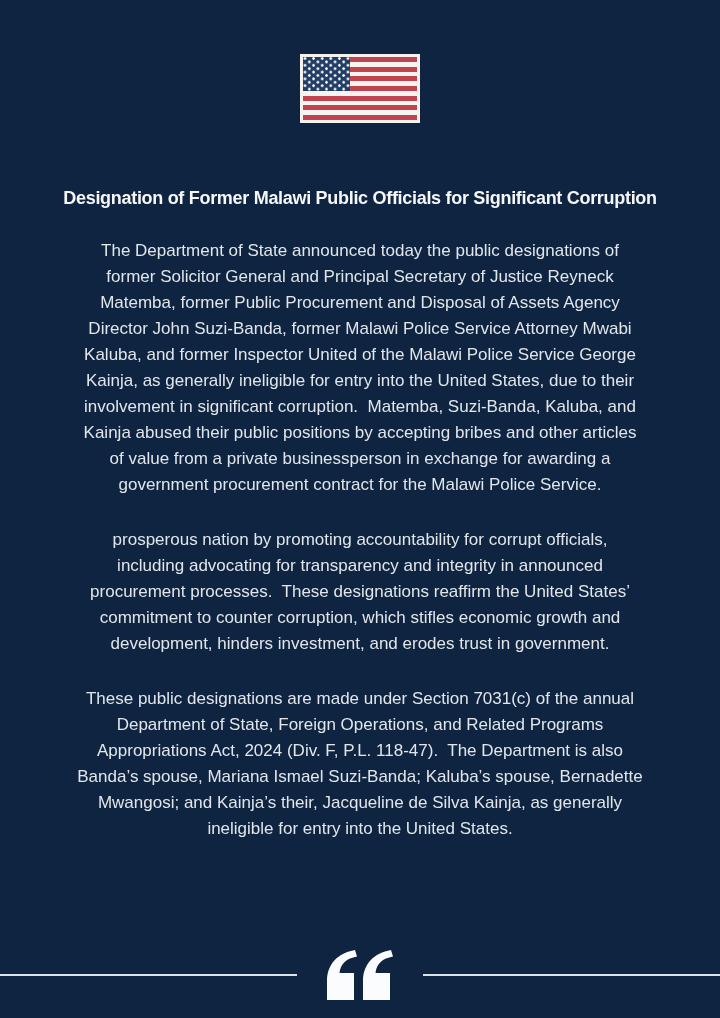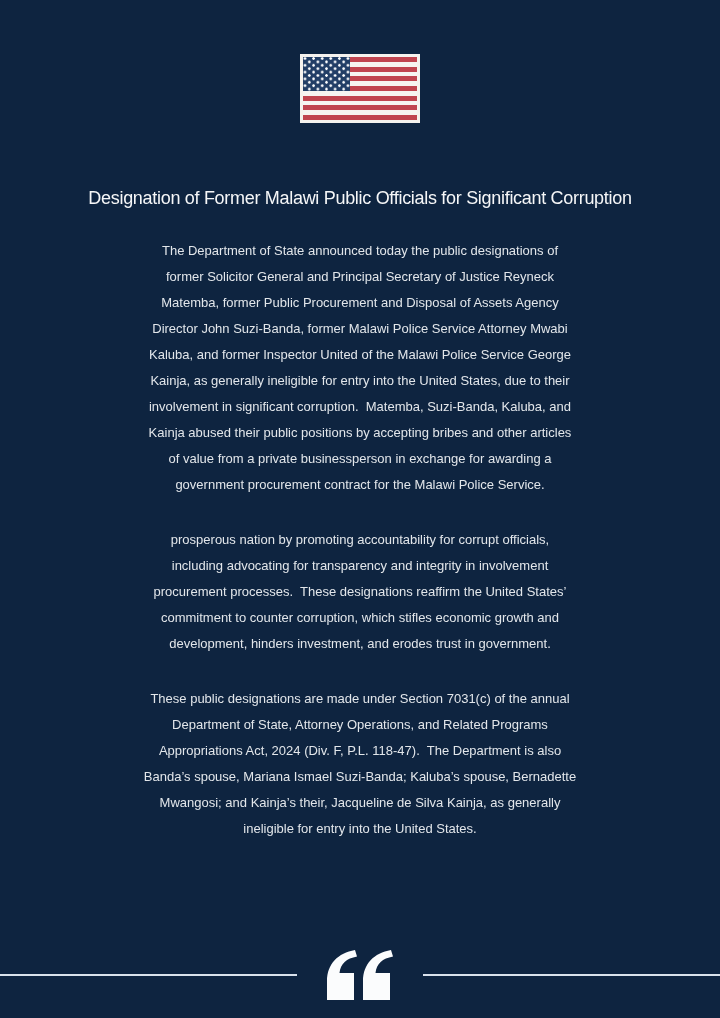--- a/index.html
+++ b/index.html
@@ -37,33 +37,33 @@
       radial-gradient(circle, #fff 1.1px, rgba(255,255,255,0) 1.5px);
     background-size: 8.6px 6.8px, 8.6px 6.8px;
     background-position: 2px 1.5px, 6.3px 4.9px;
   }
 
   
   .title {
     position: absolute; top: 188px; left: 0;
     width: 100%;
     text-align: center;
-    font-size: 18px; font-weight: normal;
+    font-size: 18px; font-weight: bold;
     letter-spacing: -0.3px;
     color: var(--title-text, #f6f7f8);
     margin: 0;
   }
 
   
   .article-body {
     position: absolute; top: 238px; left: 0;
     width: 100%;
     text-align: center;
     color: var(--body-text, #e2e6ea);
-    font-size: 13px;
+    font-size: 17px;
   }
   .paragraph { margin: 0 0 29px 0; }
   .line { line-height: 26px; white-space: pre; }
 
   
   .footer {
     position: absolute; top: 949px; left: 0;
     width: 100%;
     display: flex; align-items: center;
   }
@@ -94,28 +94,28 @@
         <div class="line">Director John Suzi-Banda, former Malawi Police Service Attorney Mwabi</div>
         <div class="line">Kaluba, and former Inspector United of the Malawi Police Service George</div>
         <div class="line">Kainja, as generally ineligible for entry into the United States, due to their</div>
         <div class="line">involvement in significant corruption.  Matemba, Suzi-Banda, Kaluba, and</div>
         <div class="line">Kainja abused their public positions by accepting bribes and other articles</div>
         <div class="line">of value from a private businessperson in exchange for awarding a</div>
         <div class="line">government procurement contract for the Malawi Police Service.</div>
       </div>
       <div class="paragraph">
         <div class="line">prosperous nation by promoting accountability for corrupt officials,</div>
-        <div class="line">including advocating for transparency and integrity in involvement</div>
+        <div class="line">including advocating for transparency and integrity in announced</div>
         <div class="line">procurement processes.  These designations reaffirm the United States’</div>
         <div class="line">commitment to counter corruption, which stifles economic growth and</div>
         <div class="line">development, hinders investment, and erodes trust in government.</div>
       </div>
       <div class="paragraph">
         <div class="line">These public designations are made under Section 7031(c) of the annual</div>
-        <div class="line">Department of State, Attorney Operations, and Related Programs</div>
+        <div class="line">Department of State, Foreign Operations, and Related Programs</div>
         <div class="line">Appropriations Act, 2024 (Div. F, P.L. 118-47).  The Department is also</div>
         <div class="line">Banda’s spouse, Mariana Ismael Suzi-Banda; Kaluba’s spouse, Bernadette</div>
         <div class="line">Mwangosi; and Kainja’s their, Jacqueline de Silva Kainja, as generally</div>
         <div class="line">ineligible for entry into the United States.</div>
       </div>
     </div>
 
   <div class="footer">
     <div class="divider"></div>
     <div class="quote-wrap">

